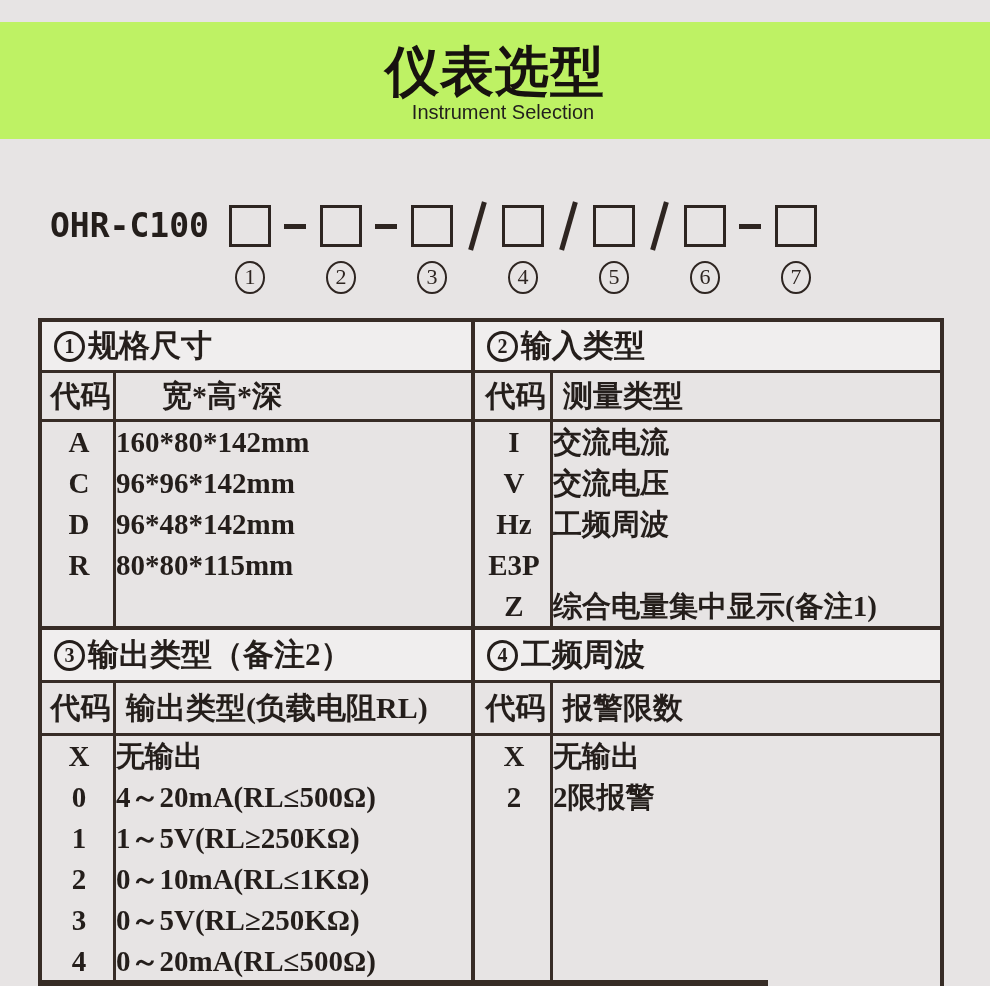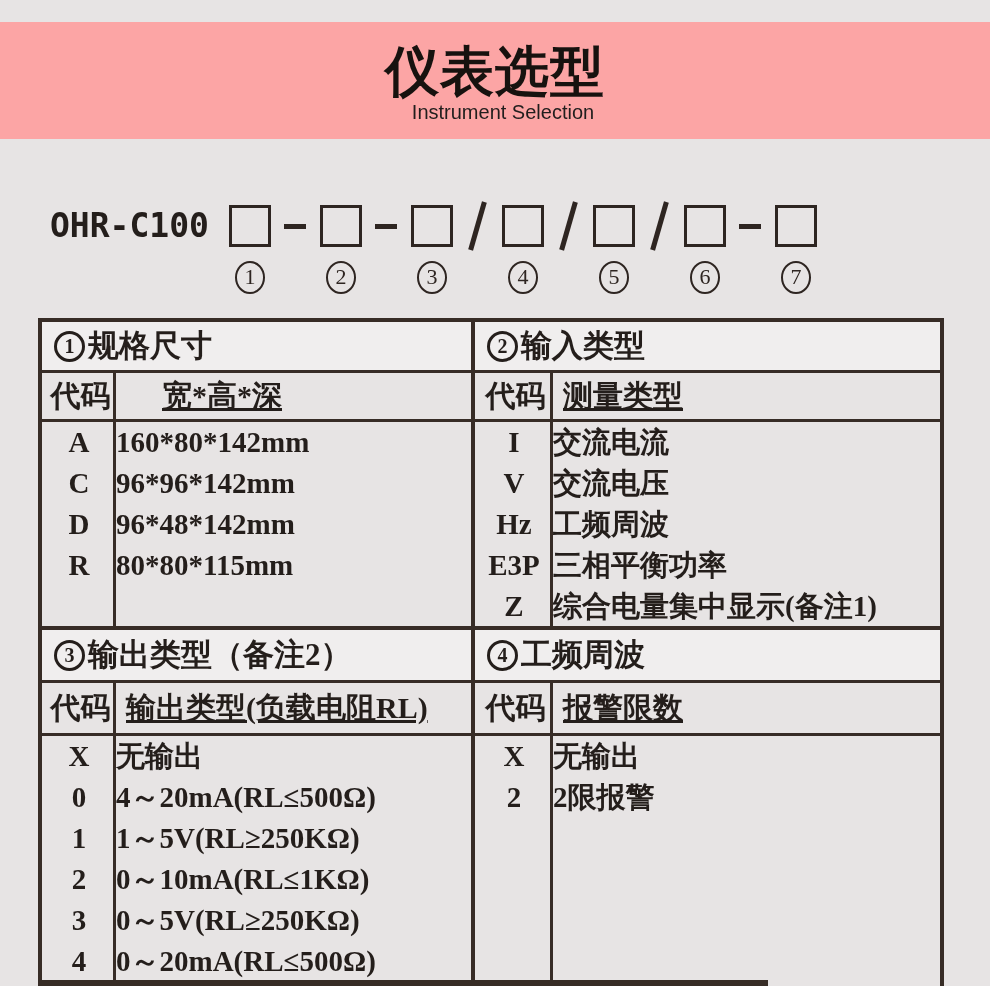--- a/index.html
+++ b/index.html
@@ -5,21 +5,21 @@
   html,body{margin:0;padding:0;}
   body{
     width:990px;height:986px;position:relative;overflow:hidden;
     background:#e7e4e4;
     font-family:"Liberation Serif","DejaVu Serif",serif;
     color:#241e1b;
   }
   
   .header-band{
     position:absolute;left:0;top:22px;width:990px;height:117px;
-    background:#fca5a5;text-align:center;
+    background:#bef264;text-align:center;
   }
   .page-title{
     font-family:"Liberation Sans","DejaVu Sans",sans-serif;
     font-weight:bold;font-size:54px;line-height:1;
     color:#17120f;margin-top:22px;letter-spacing:1px;
   }
   .page-subtitle{
     font-family:"Liberation Sans","DejaVu Sans",sans-serif;
     font-size:20px;color:#211e1d;margin-top:3px;padding-left:16px;
   }
@@ -70,21 +70,21 @@
   }
   .col-head{
     display:flex;box-sizing:border-box;border-bottom:3px solid #372c26;
     font-weight:bold;font-size:30px;white-space:nowrap;
   }
   .col-head.first{height:49px;line-height:46px;}
   .col-head.second{height:53px;line-height:50px;}
   .code-head{box-sizing:border-box;border-right:3px solid #372c26;text-align:center;flex:none;padding-left:6px;}
   .half-left  .code-head{width:74px;}
   .half-right .code-head{width:78px;}
-  .val-head{flex:1;padding-left:10px;text-decoration:underline;}
+  .val-head{flex:1;padding-left:10px;}
   #quad-1 .val-head{padding-left:46px;}
   .data-area{position:relative;box-sizing:border-box;font-size:29px;font-weight:bold;}
   .data-area.first{height:208px;border-bottom:4px solid #372c26;}
   .data-area.second{height:250px;}
   .data-area::before{
     content:"";position:absolute;top:0;bottom:0;width:3px;background:#372c26;
   }
   .half-left  .data-area::before{left:71px;}
   .half-right .data-area::before{left:75px;}
   .trow{display:flex;height:41px;line-height:41px;white-space:nowrap;}
@@ -235,21 +235,20 @@
           <div class="trow">
             <div class="tcode">V</div>
             <div class="tval">交流电压</div>
           </div>
           <div class="trow">
             <div class="tcode">Hz</div>
             <div class="tval">工频周波</div>
           </div>
           <div class="trow">
             <div class="tcode">E3P</div>
-            <div class="tval">三相平衡功率</div>
           </div>
           <div class="trow">
             <div class="tcode">Z</div>
             <div class="tval">综合电量集中显示(备注1)</div>
           </div>
         </div>
     </div>
     <div id="quad-4">
       <div class="sec-band second">
         <span class="sec-circle">4</span>

